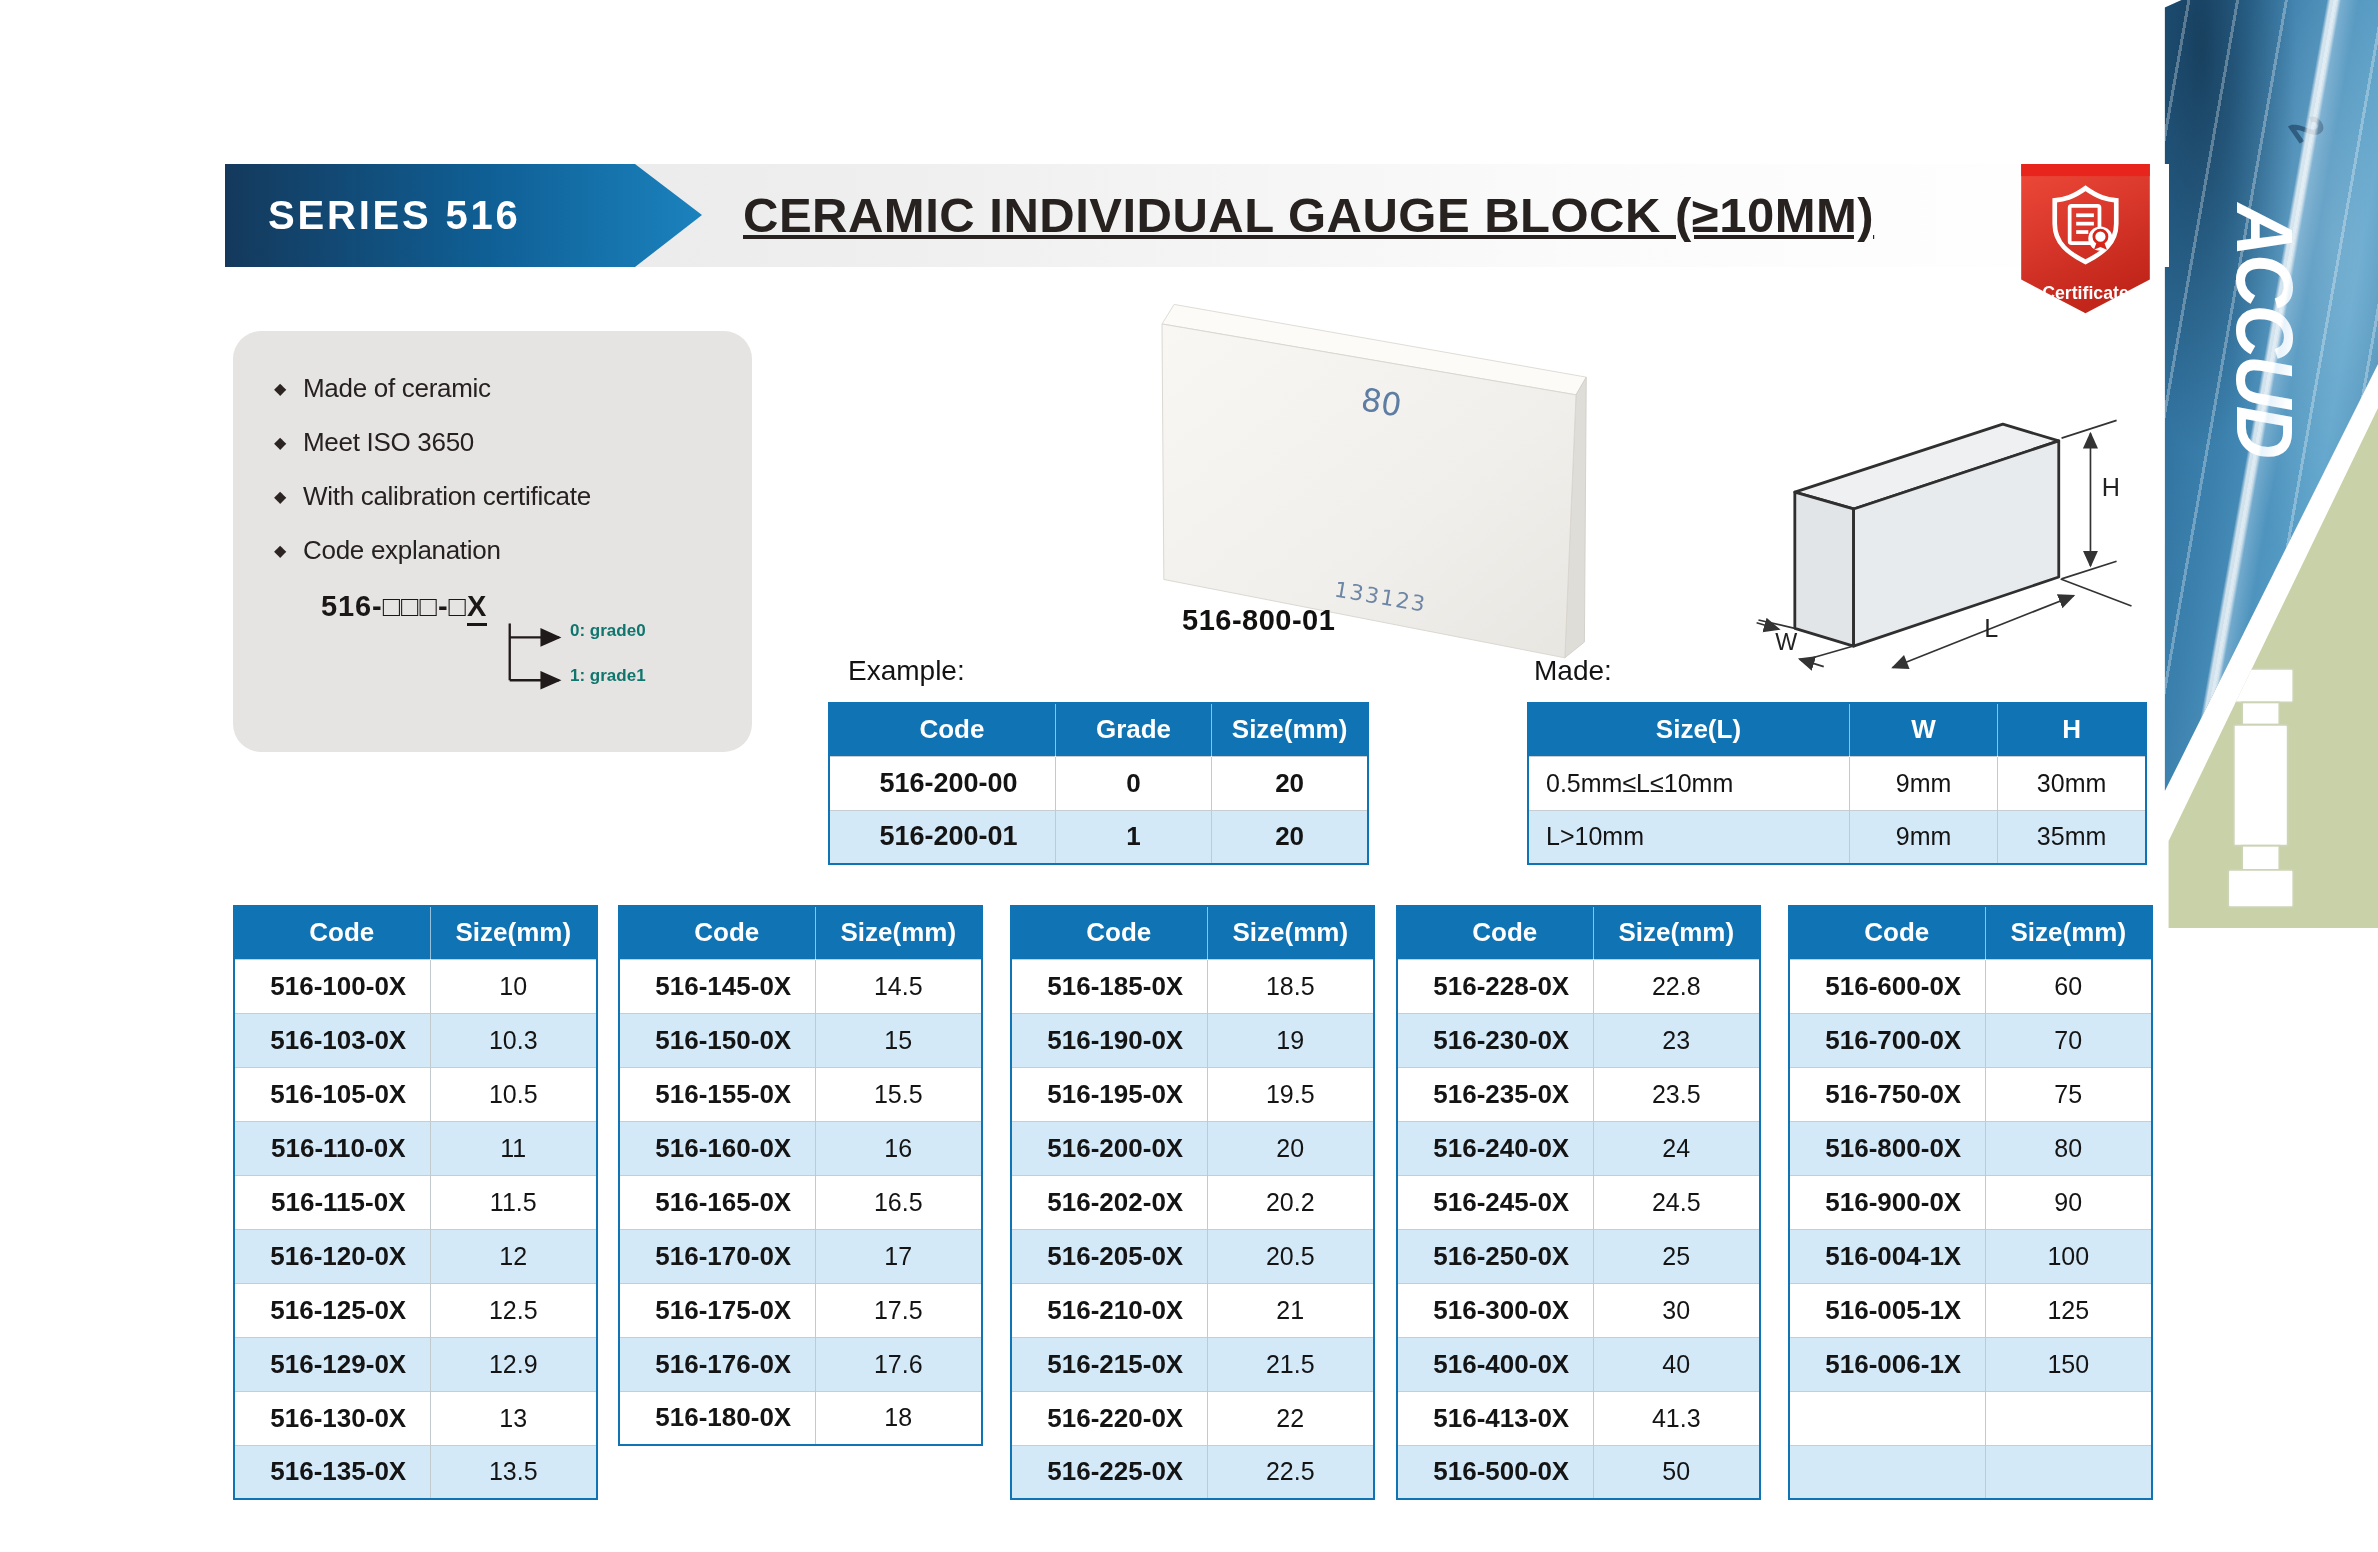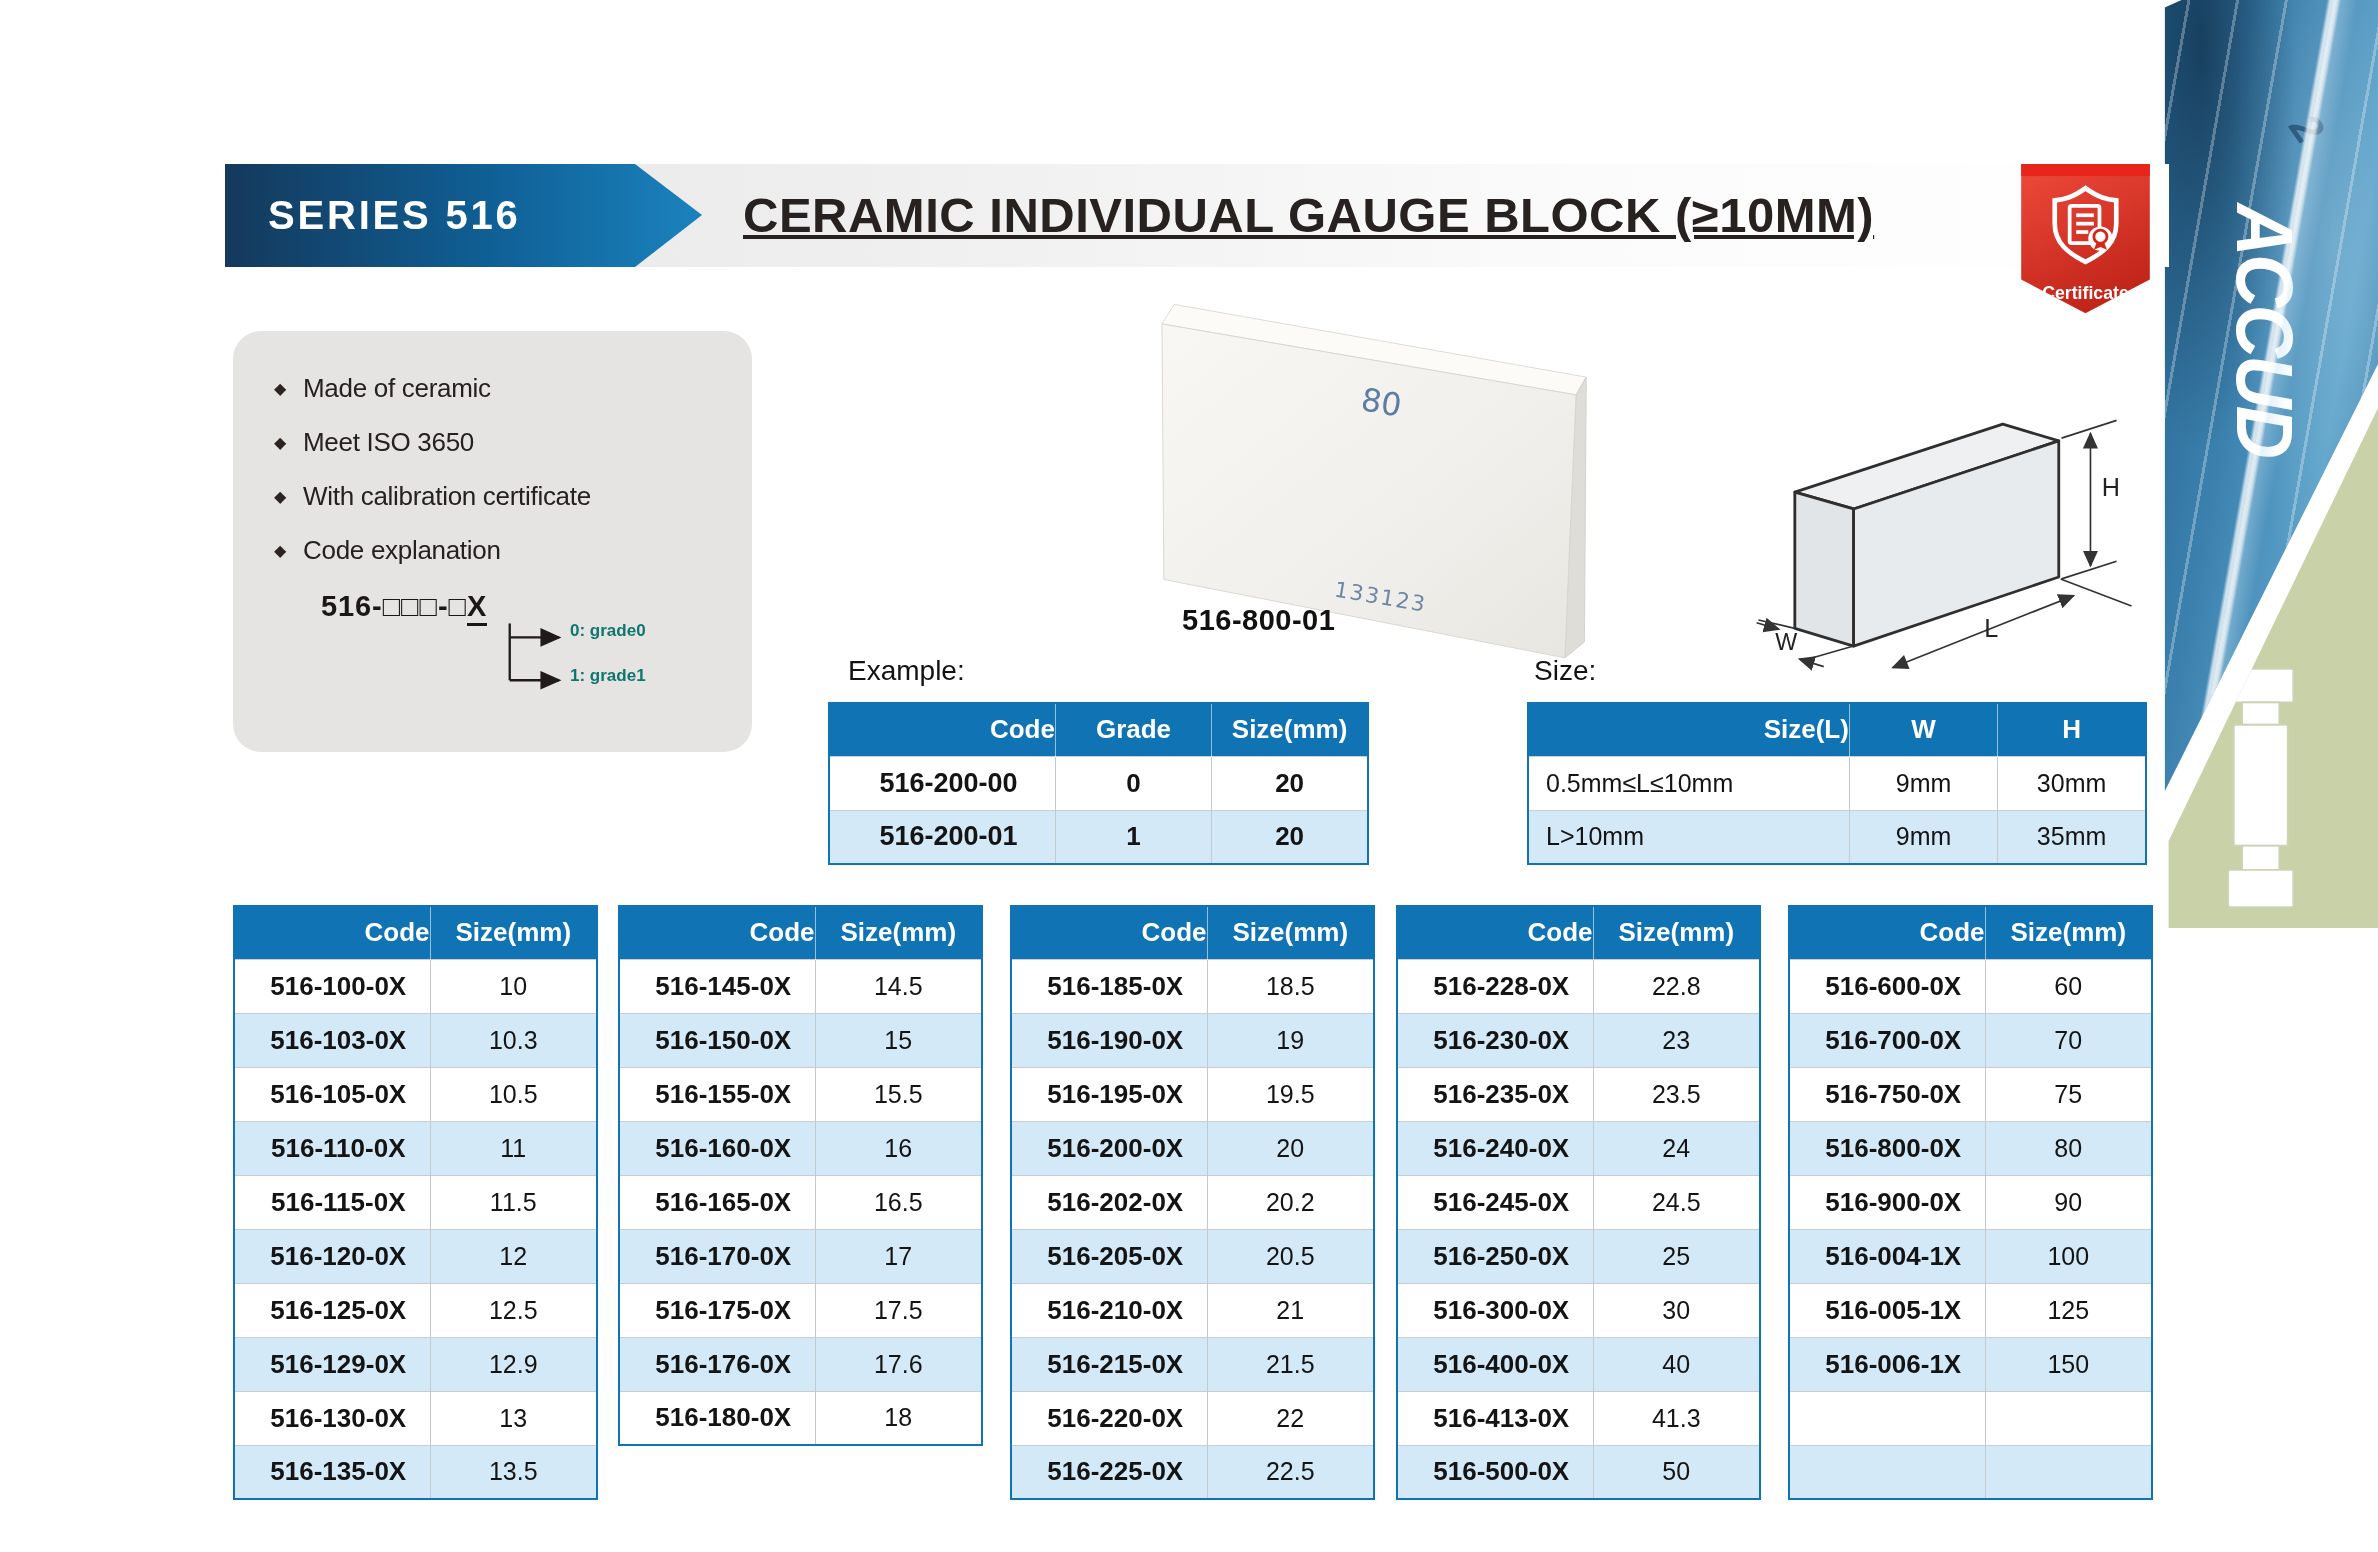--- a/index.html
+++ b/index.html
@@ -68,21 +68,21 @@
   .photo-label { position:absolute; left:1182px; top:604px; font-size:29px;
     font-weight:bold; color:#131010; letter-spacing:0.5px; }
   .diagram { position:absolute; left:1751px; top:396px; width:429px; height:308px; }
 
   
   .section-label { position:absolute; font-size:28px; font-weight:normal; color:#131313; }
   table { border-collapse:collapse; table-layout:fixed; }
   .dtable { position:absolute; border:2.8px solid #0f73b4; background:#fff; }
   .dtable th { background:#0f73b4; color:#ffffff; font-size:26px; font-weight:bold;
     height:53px; text-align:center; border-left:1.9px solid rgba(255,255,255,.55); }
-  .dtable th:first-child { border-left:none; text-align:right; padding-left:19px; }
+  .dtable th:first-child { border-left:none; text-align:center; padding-left:19px; }
   .dtable td { font-size:25px; color:#141414; text-align:center; height:54px;
     border-top:1.9px solid #c8cdd1; border-left:1.9px solid #c3cace; }
   .dtable td:first-child { border-left:none;padding-left:12px; }
   .dtable tbody tr:nth-child(odd) td { background:#ffffff; }
   .dtable tbody tr:nth-child(even) td { background:#d4e9f8; }
 
   .code-list td:first-child { font-weight:bold; font-size:26px; }
   .example-tbl td { font-weight:bold; font-size:26px; }
   .size-tbl td { font-size:25px; }
   .size-tbl td:first-child { text-align:left; padding-left:17px; }
@@ -241,21 +241,21 @@
           <td>20</td>
         </tr>
         <tr>
           <td>516-200-01</td>
           <td>1</td>
           <td>20</td>
         </tr>
       </tbody>
   </table>
 
-  <div class="section-label" style="left:1534px; top:655px;">Size:</div>
+  <div class="section-label" style="left:1534px; top:655px;">Made:</div>
   <table class="dtable size-tbl" style="left:1527px; top:702px; width:620px;">
     <colgroup>
         <col style="width:52%">
         <col style="width:24%">
         <col style="width:24%">
       </colgroup>
     <thead>
         <tr>
           <th>Size(L)</th>
           <th>W</th>

